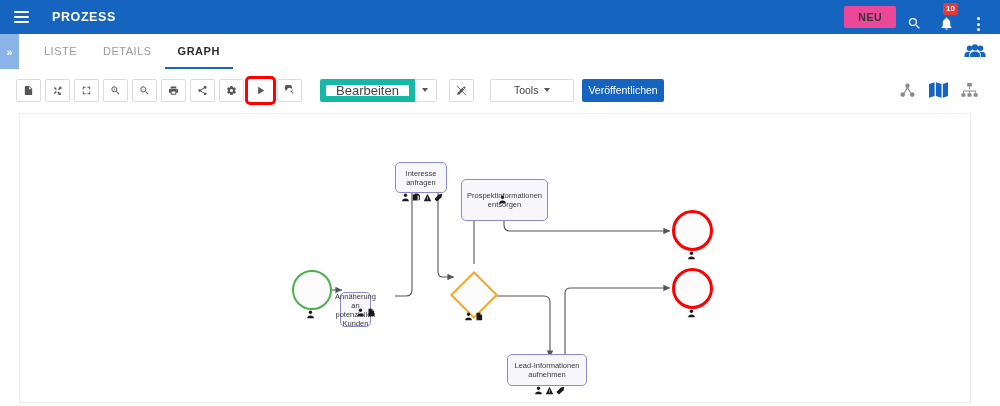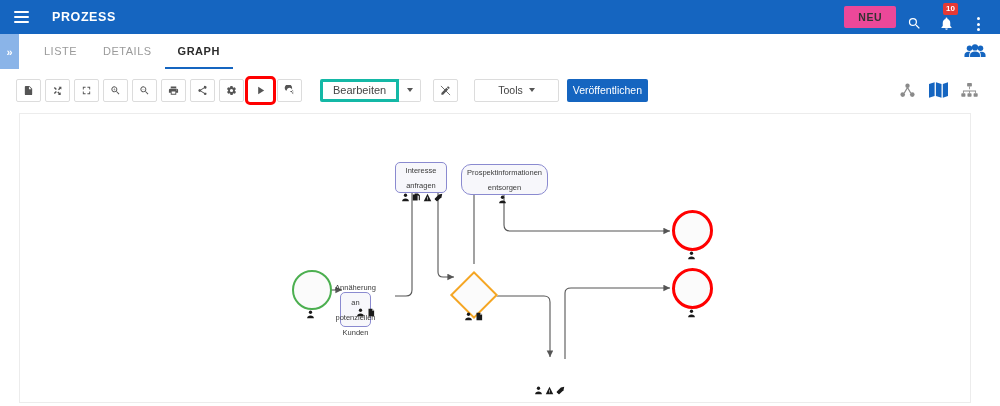--- a/index.html
+++ b/index.html
@@ -60,22 +60,22 @@
   .tgroup{display:flex;align-items:center;margin-left:16px;}
   .tbtn{
     width:25px;height:23px;border:1px solid #dcdcdc;background:#fff;margin-right:4px;
     display:flex;align-items:center;justify-content:center;cursor:pointer;border-radius:2px;
     position:relative;box-sizing:border-box;
   }
   .tbtn svg{fill:#555;}
   .tbtn.highlight{outline:3px solid #ff0000;outline-offset:0px;border-color:#fff;}
   .tsplit{display:flex;margin-left:14px;}
   .tsel{
-    border:3px solid #14b8a6;background:#fff;height:23px;display:flex;align-items:center;
-    padding:0 10px;font-size:11px;color:#444;cursor:pointer;box-sizing:border-box;border-radius:2px 0 0 2px;
+    border:6px solid #14b8a6;background:#fff;height:23px;display:flex;align-items:center;
+    padding:0 10px;font-size:13px;color:#444;cursor:pointer;box-sizing:border-box;border-radius:2px 0 0 2px;
   }
   .tcaret{
     border:1px solid #dcdcdc;border-left:none;background:#fff;height:23px;width:22px;
     display:flex;align-items:center;justify-content:center;cursor:pointer;box-sizing:border-box;border-radius:0 2px 2px 0;
   }
   .caret{width:0;height:0;border-left:3.5px solid transparent;border-right:3.5px solid transparent;border-top:4px solid #555;}
   .tbtn-pen{margin-left:12px;}
   .tools-btn{
     margin-left:12px;border:1px solid #dcdcdc;background:#fff;height:23px;display:flex;
     align-items:center;gap:6px;padding:0 23px;font-size:10.5px;color:#444;cursor:pointer;
@@ -91,21 +91,21 @@
 
   
   .canvas{
     position:absolute;left:19px;top:113px;width:952px;height:290px;
     background:#fff;border:1px solid #ececec;box-sizing:border-box;overflow:hidden;
   }
   .diagram{position:absolute;left:0;top:0;width:952px;height:290px;}
   .node{
     position:absolute;border:1px solid #8a8ad0;background:#f7f7fb;border-radius:5px;
     display:flex;align-items:center;justify-content:center;text-align:center;
-    font-size:7.5px;line-height:15px;color:#3b3b3b;box-sizing:border-box;padding:2px;
+    font-size:7.5px;line-height:9px;color:#3b3b3b;box-sizing:border-box;padding:2px;
     cursor:pointer;
   }
   .circ{position:absolute;border-radius:50%;box-sizing:border-box;background:#fbfbfb;cursor:pointer;}
   .circ.start{border:2px solid #4caf50;}
   .circ.end{border:3px solid #ff0000;}
   .diamond{
     position:absolute;border:2px solid #f5a623;background:#fbfbfb;
     transform:rotate(45deg);box-sizing:border-box;cursor:pointer;
   }
   .badges{position:absolute;display:flex;gap:2px;align-items:center;}
@@ -350,21 +350,21 @@
             <path d="M5.6 5h.8v3h-.8z" fill="#fff"></path>
             <rect x="5.6" y="8.6" width=".9" height=".9" fill="#fff"></rect>
           </svg>
         <svg class="mini" width="9" height="9" viewBox="0 0 12 12">
             <g fill="#1a1a1a">
               <path d="M11 1L6.5 2 1.2 7.3a1 1 0 000 1.4l2.1 2.1a1 1 0 001.4 0L10 5.5z"></path>
             </g>
           </svg>
       </div>
 
-      <div class="node" style="left:441px;top:50px;width:87px;height:31px;border-radius:10px;">Prospektinformationen entsorgen</div>
+      <div class="node" style="left:441px;top:65px;width:87px;height:42px;">Prospektinformationen entsorgen</div>
       <div class="badges" style="left:478px;top:81px;">
         <svg class="mini" width="9" height="9" viewBox="0 0 12 12">
             <g fill="#1a1a1a">
               <circle cx="6" cy="3" r="2.2"></circle>
               <path d="M1.5 11c0-2.2 2-3.6 4.5-3.6S10.5 8.8 10.5 11z"></path>
             </g>
           </svg>
       </div>
 
       <div class="diamond" style="left:437px;top:164px;width:34px;height:34px;"></div>
@@ -376,20 +376,21 @@
             </g>
           </svg>
         <svg class="mini" width="9" height="9" viewBox="0 0 12 12">
             <g fill="#1a1a1a">
               <path d="M2 1h5l2.5 2.5V11H2z"></path>
               <path d="M7 1v2.6h2.5" fill="#cfcfcf"></path>
             </g>
           </svg>
       </div>
 
+      <div class="node" style="left:487px;top:240px;width:80px;height:32px;">Lead-Informationen aufnehmen</div>
       <div class="badges" style="left:514px;top:272px;">
         <svg class="mini" width="9" height="9" viewBox="0 0 12 12">
             <g fill="#1a1a1a">
               <circle cx="6" cy="3" r="2.2"></circle>
               <path d="M1.5 11c0-2.2 2-3.6 4.5-3.6S10.5 8.8 10.5 11z"></path>
             </g>
           </svg>
         <svg class="mini" width="9" height="9" viewBox="0 0 12 12">
             <path d="M6 1L11 11H1z" fill="#1a1a1a"></path>
             <path d="M5.6 5h.8v3h-.8z" fill="#fff"></path>

